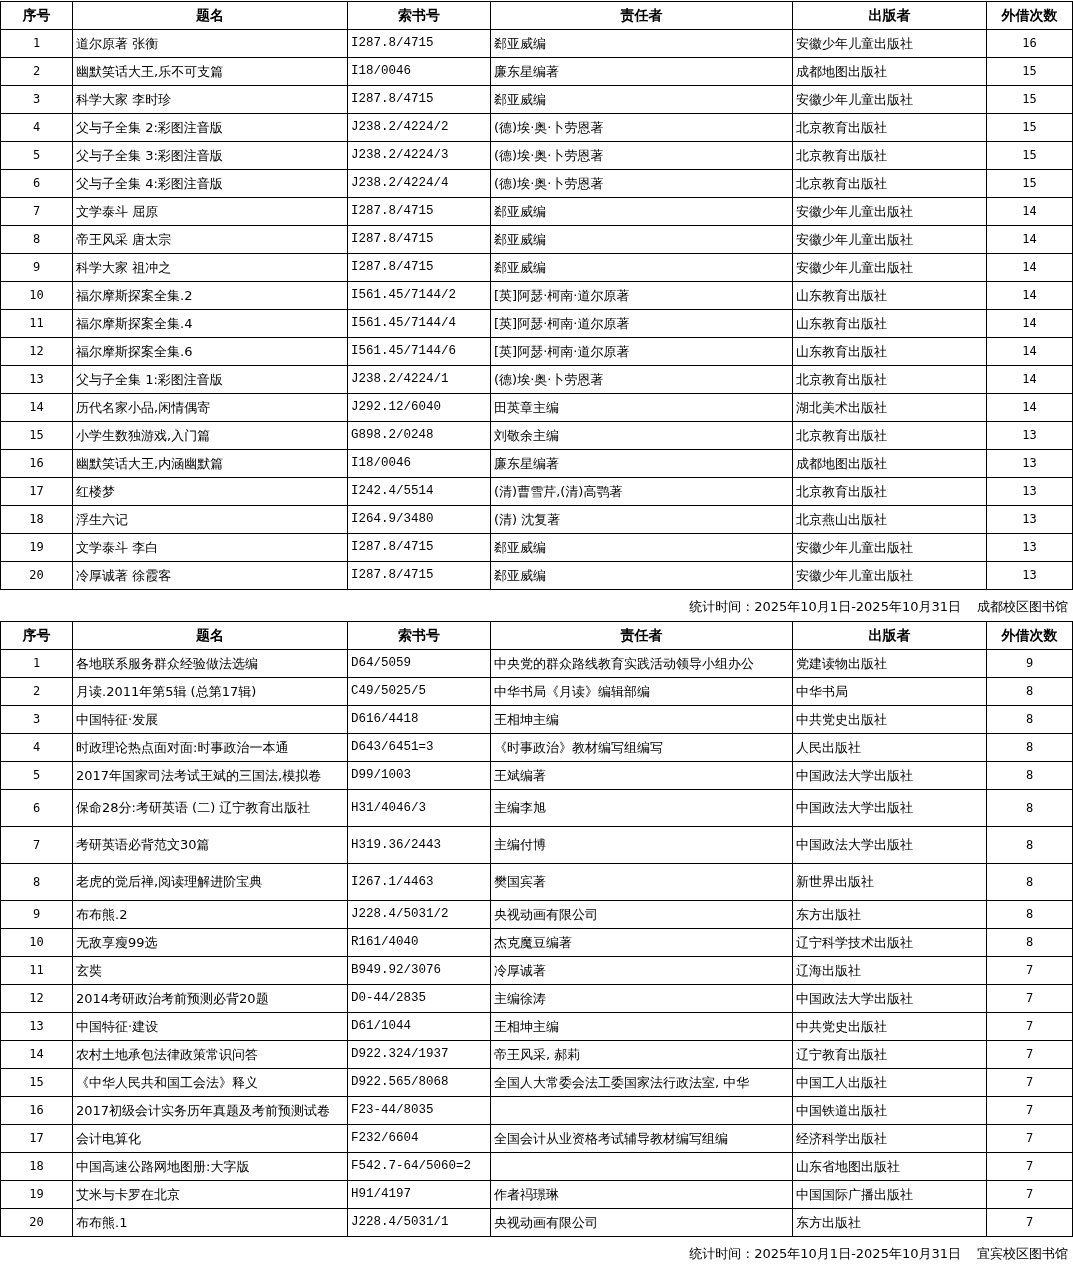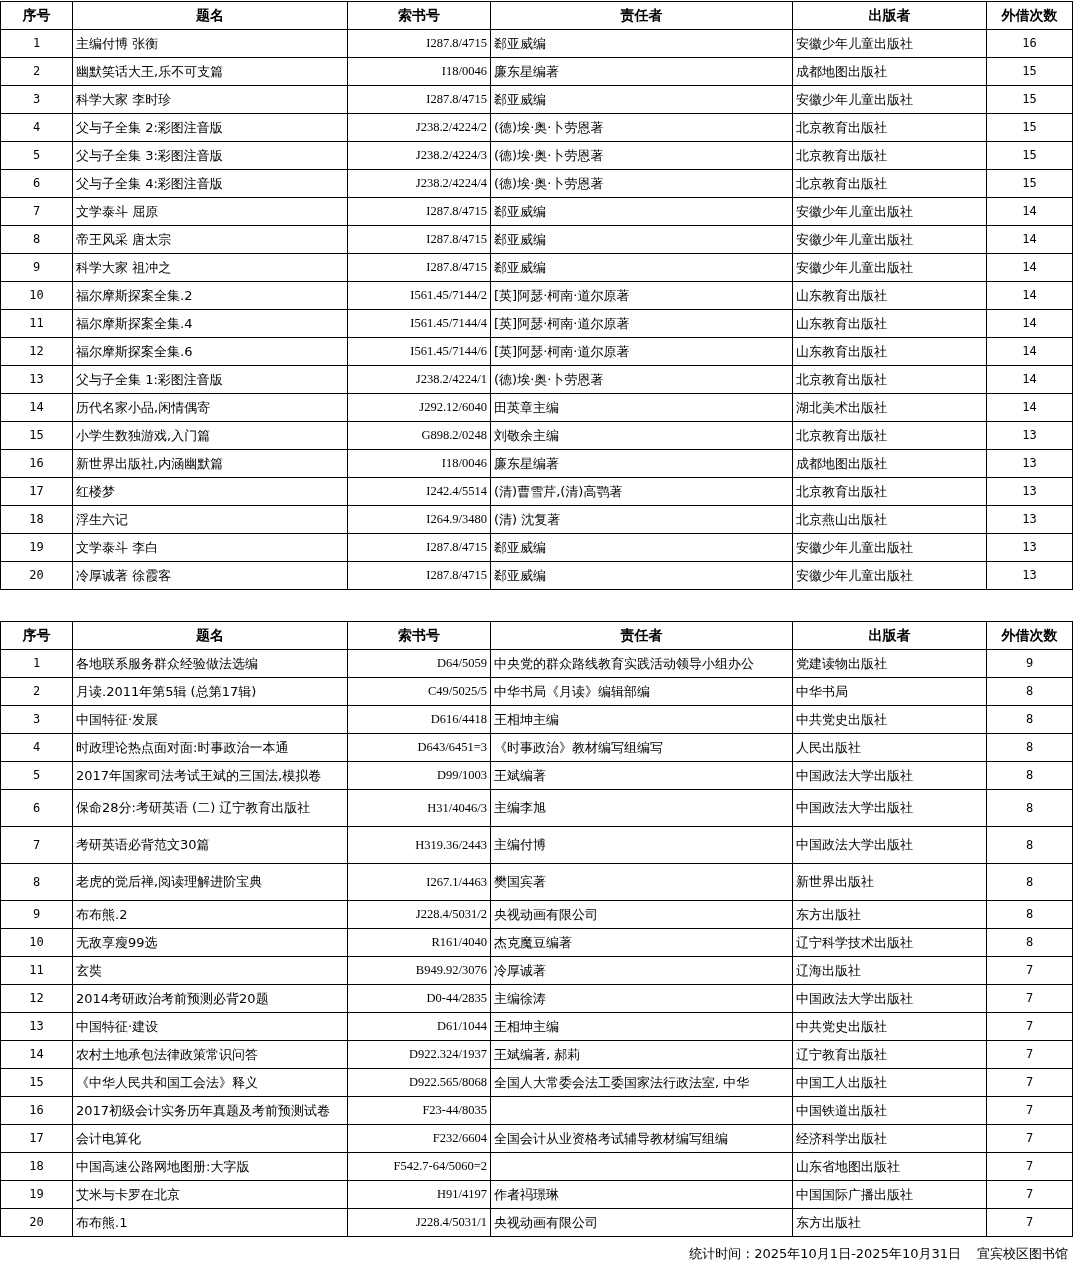--- a/index.html
+++ b/index.html
@@ -39,23 +39,22 @@
       font-weight: bold;
       font-size: 14px;
       text-align: center;
     }
     table.rank td.c-no, table.rank td.c-count {
       text-align: center;
       font-family: "DejaVu Sans Mono", "Liberation Mono", monospace;
       font-size: 12px;
     }
     table.rank td.c-call {
-      font-family: Liberation Serif, serif;
+      font-family: Liberation Mono, monospace;
       font-size: 12.5px;
-      text-align: right;
     }
     table.rank tr.tall td {
       height: 36px;
       line-height: 36px;
     }
     col.w-no { width: 72px; }
     col.w-title { width: 275px; }
     col.w-call { width: 143px; }
     col.w-resp { width: 302px; }
     col.w-pub { width: 194px; }
@@ -93,21 +92,21 @@
         <th>题名</th>
         <th>索书号</th>
         <th>责任者</th>
         <th>出版者</th>
         <th>外借次数</th>
       </tr>
     </thead>
     <tbody>
         <tr>
           <td class="c-no">1</td>
-          <td class="c-title">主编付博 张衡</td>
+          <td class="c-title">道尔原著 张衡</td>
           <td class="c-call">I287.8/4715</td>
           <td class="c-resp">郄亚威编</td>
           <td class="c-pub">安徽少年儿童出版社</td>
           <td class="c-count">16</td>
         </tr>
         <tr>
           <td class="c-no">2</td>
           <td class="c-title">幽默笑话大王,乐不可支篇</td>
           <td class="c-call">I18/0046</td>
           <td class="c-resp">廉东星编著</td>
@@ -213,21 +212,21 @@
         <tr>
           <td class="c-no">15</td>
           <td class="c-title">小学生数独游戏,入门篇</td>
           <td class="c-call">G898.2/0248</td>
           <td class="c-resp">刘敬余主编</td>
           <td class="c-pub">北京教育出版社</td>
           <td class="c-count">13</td>
         </tr>
         <tr>
           <td class="c-no">16</td>
-          <td class="c-title">新世界出版社,内涵幽默篇</td>
+          <td class="c-title">幽默笑话大王,内涵幽默篇</td>
           <td class="c-call">I18/0046</td>
           <td class="c-resp">廉东星编著</td>
           <td class="c-pub">成都地图出版社</td>
           <td class="c-count">13</td>
         </tr>
         <tr>
           <td class="c-no">17</td>
           <td class="c-title">红楼梦</td>
           <td class="c-call">I242.4/5514</td>
           <td class="c-resp">(清)曹雪芹,(清)高鹗著</td>
@@ -253,20 +252,23 @@
         <tr>
           <td class="c-no">20</td>
           <td class="c-title">冷厚诚著 徐霞客</td>
           <td class="c-call">I287.8/4715</td>
           <td class="c-resp">郄亚威编</td>
           <td class="c-pub">安徽少年儿童出版社</td>
           <td class="c-count">13</td>
         </tr>
       </tbody>
   </table>
+  <div class="footer">
+    <span>统计时间：2025年10月1日-2025年10月31日</span><span class="gap"></span><span>成都校区图书馆</span>
+  </div>
 </div>
 
 <div class="sheet" id="t2">
   <table class="rank">
     <colgroup>
       <col class="w-no">
         <col class="w-title">
         <col class="w-call">
         <col class="w-resp">
         <col class="w-pub">
@@ -384,21 +386,21 @@
           <td class="c-title">中国特征·建设</td>
           <td class="c-call">D61/1044</td>
           <td class="c-resp">王相坤主编</td>
           <td class="c-pub">中共党史出版社</td>
           <td class="c-count">7</td>
         </tr>
         <tr>
           <td class="c-no">14</td>
           <td class="c-title">农村土地承包法律政策常识问答</td>
           <td class="c-call">D922.324/1937</td>
-          <td class="c-resp">王斌编著, 郝莉</td>
+          <td class="c-resp">帝王风采, 郝莉</td>
           <td class="c-pub">辽宁教育出版社</td>
           <td class="c-count">7</td>
         </tr>
         <tr>
           <td class="c-no">15</td>
           <td class="c-title">《中华人民共和国工会法》释义</td>
           <td class="c-call">D922.565/8068</td>
           <td class="c-resp">全国人大常委会法工委国家法行政法室, 中华</td>
           <td class="c-pub">中国工人出版社</td>
           <td class="c-count">7</td>

